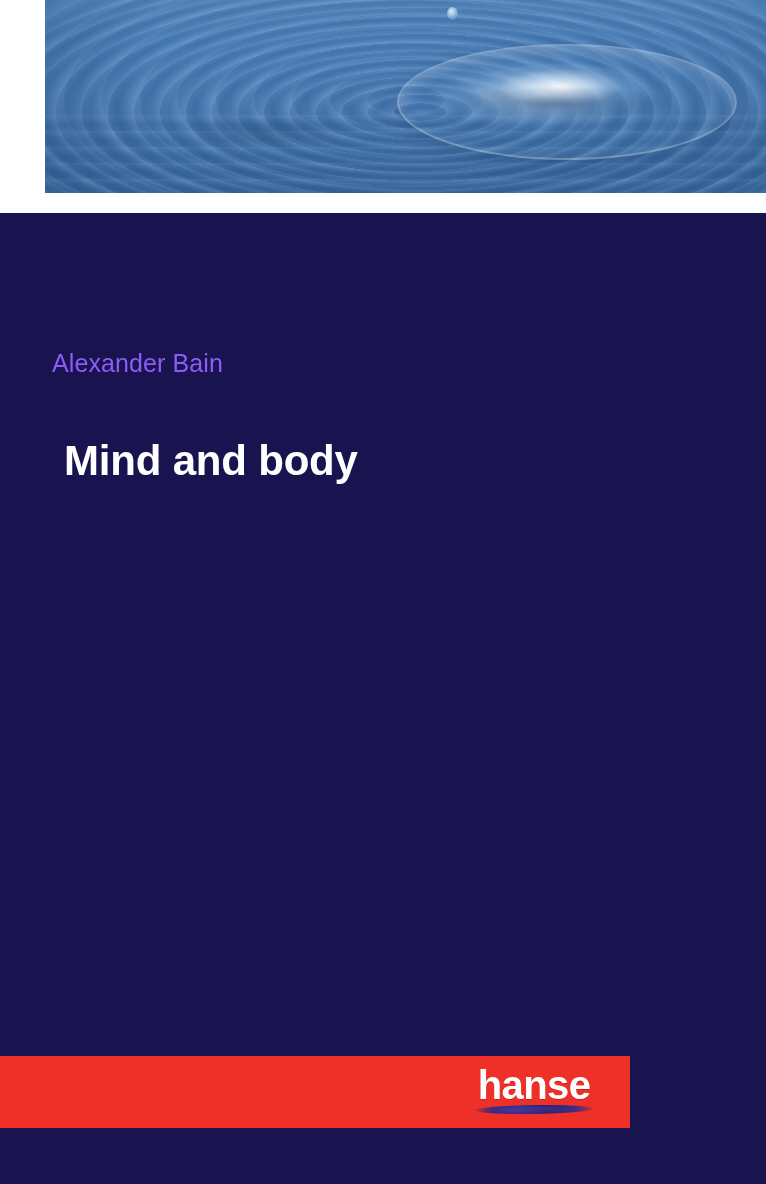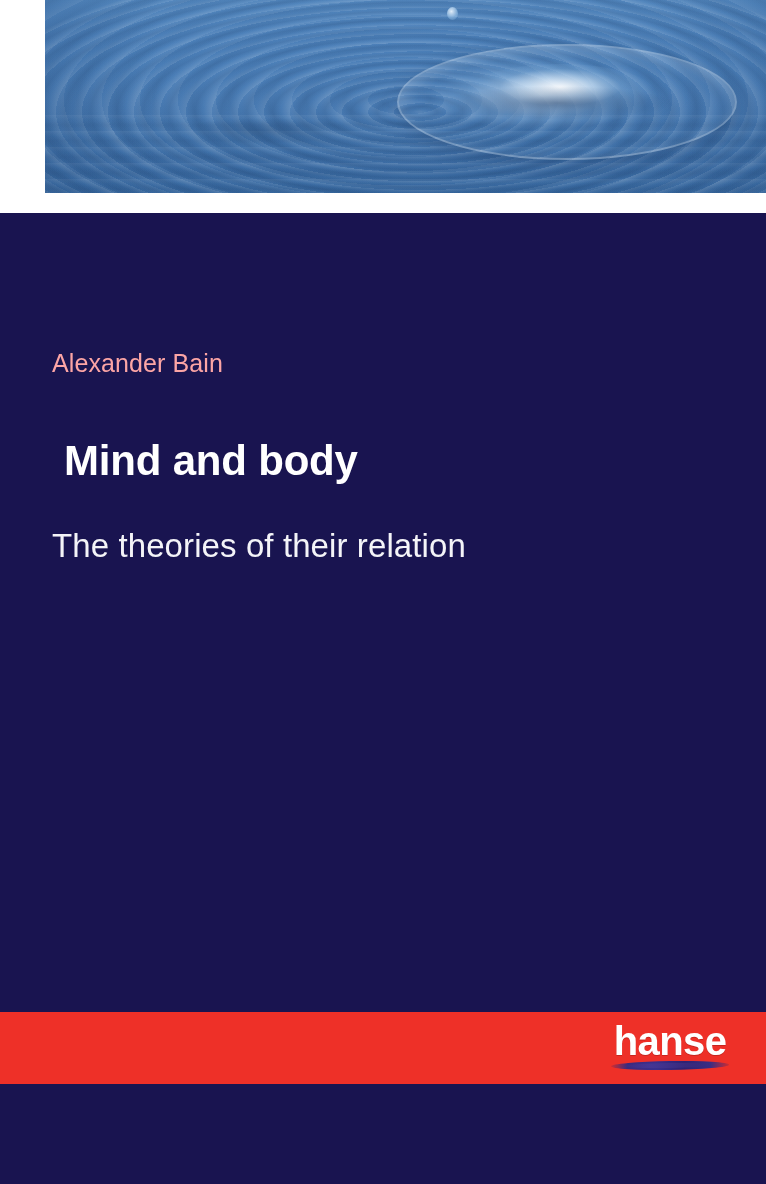--- a/index.html
+++ b/index.html
@@ -217,21 +217,21 @@
   .text-block {
     position: absolute;
     left: 52px;
     top: 135px;
     width: 660px;
   }
 
   .author {
     font-size: 25px;
     font-weight: 400;
-    color: #fca5a5;
+    color: #8b5cf6;
     letter-spacing: 0.1px;
     line-height: 1.2;
     margin: 0;
     white-space: nowrap;
   }
 
   .title {
     font-size: 42px;
     font-weight: 700;
     color: #ffffff;
@@ -250,22 +250,22 @@
     line-height: 1.15;
     margin: 0;
     padding-top: 31px;
     white-space: nowrap;
   }
 
   
   .red-band {
     position: absolute;
     left: 0;
-    top: 1012px;
-    width: 766px;
+    top: 1056px;
+    width: 630px;
     height: 72px;
     background: #ee3028;
   }
 
   .logo {
     position: absolute;
     right: 34px;
     top: 5px;
     width: 124px;
     height: 62px;
@@ -336,21 +336,20 @@
       <div class="highlight-left"></div>
       <div class="droplet"></div>
       <div class="vignette"></div>
     </div>
   </div>
 
   <div class="body-panel">
     <div class="text-block">
       <div class="author">Alexander Bain</div>
       <div class="title">Mind and body</div>
-      <div class="subtitle">The theories of their relation</div>
     </div>
   </div>
 
   <div class="red-band">
     <div class="logo">
       <div class="logo-word">hanse</div>
       <div class="logo-swoosh"></div>
     </div>
   </div>
 

